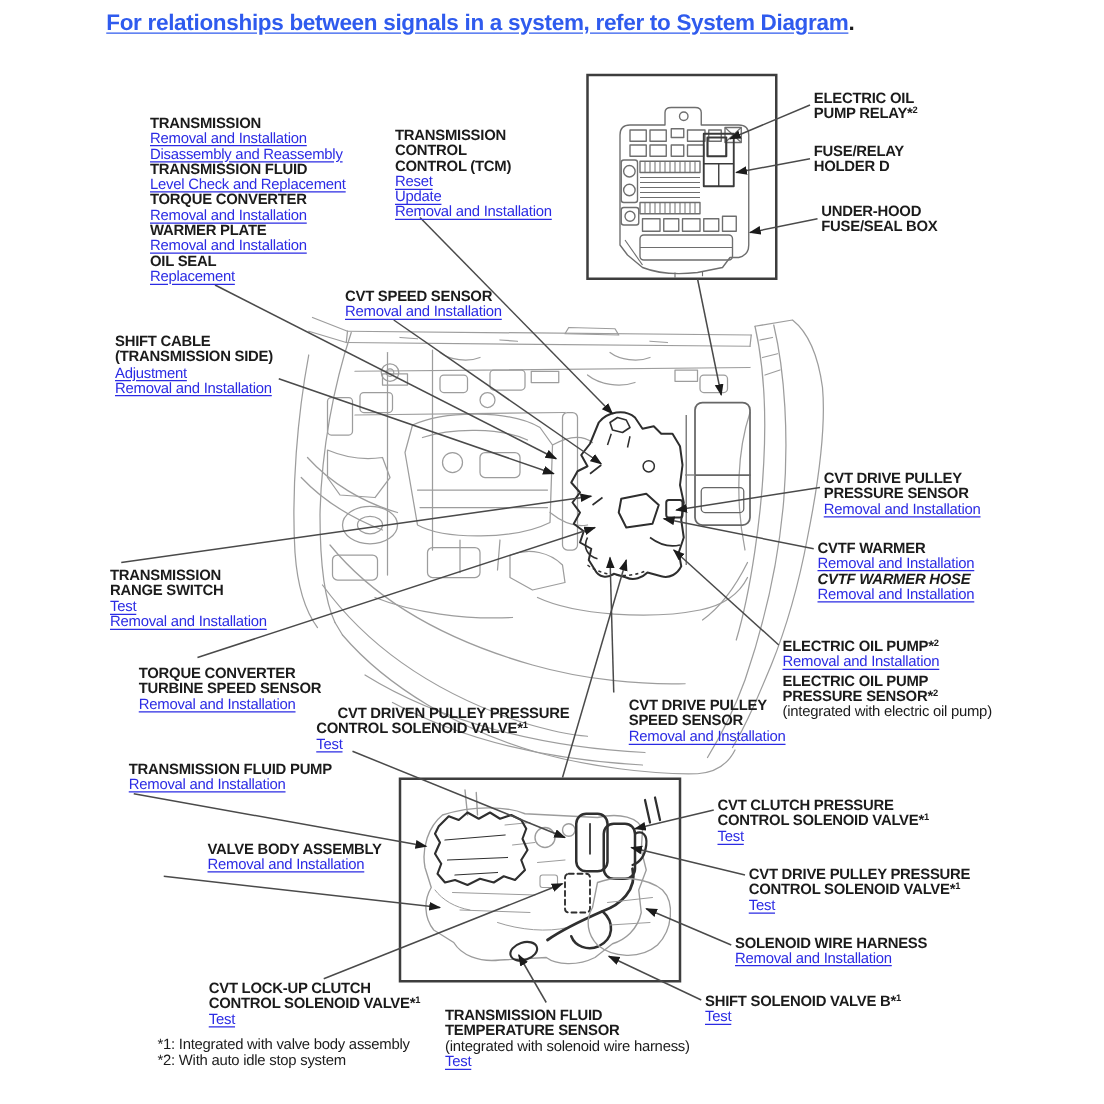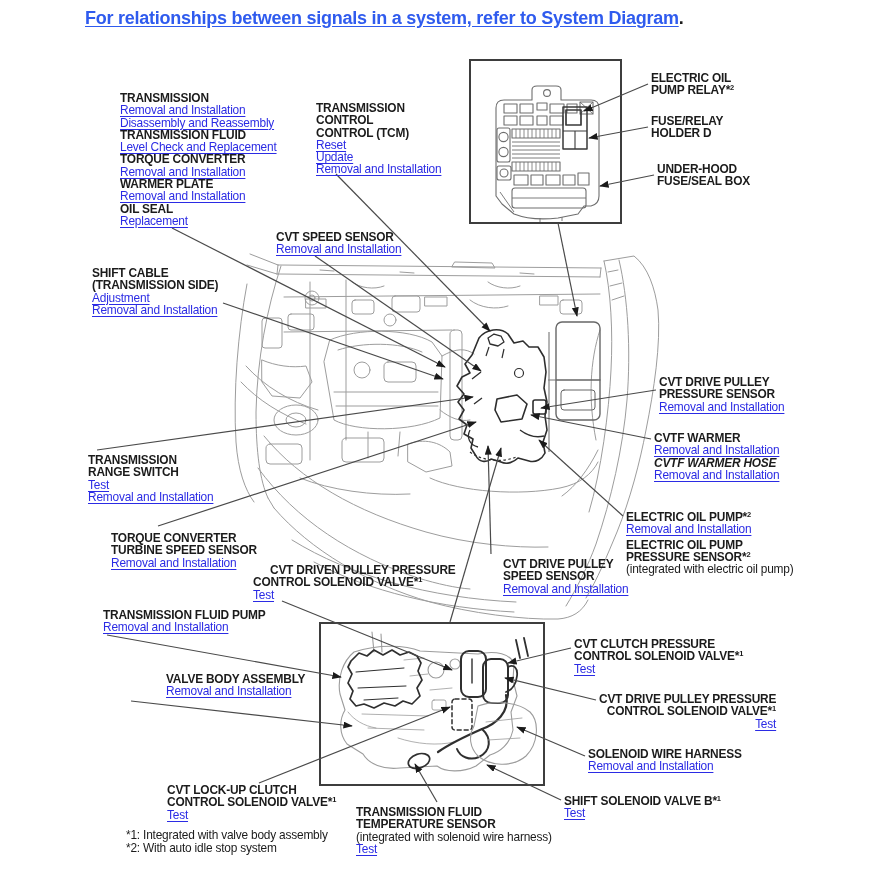--- a/index.html
+++ b/index.html
@@ -337,21 +337,21 @@
     <div class="label-block" style="left: 483px; top: 558px; margin-left: 20px;">
       <div class="lh" style="color: rgb(27, 27, 27);"><span>CVT DRIVE PULLEY</span></div>
       <div class="lh" style="color: rgb(27, 27, 27);"><span>SPEED SENSOR</span></div>
       <a class="ll" style="color: rgb(43, 43, 228);"><span>Removal and Installation</span></a>
     </div>
     <div class="label-block" style="left: 574px; top: 638px;">
       <div class="lh" style="color: rgb(27, 27, 27);"><span>CVT CLUTCH PRESSURE</span></div>
       <div class="lh" style="color: rgb(27, 27, 27);"><span>CONTROL SOLENOID VALVE*</span><sup>1</sup></div>
       <a class="ll" style="color: rgb(43, 43, 228);"><span>Test</span></a>
     </div>
-    <div class="label-block" style="left: 599px; top: 693px; text-align: right;">
+    <div class="label-block" style="left: 599px; top: 693px;">
       <div class="lh" style="color: rgb(27, 27, 27);"><span>CVT DRIVE PULLEY PRESSURE</span></div>
       <div class="lh" style="color: rgb(27, 27, 27);"><span>CONTROL SOLENOID VALVE*</span><sup>1</sup></div>
       <a class="ll" style="color: rgb(43, 43, 228);"><span>Test</span></a>
     </div>
     <div class="label-block" style="left: 588px; top: 748px;">
       <div class="lh" style="color: rgb(27, 27, 27);"><span>SOLENOID WIRE HARNESS</span></div>
       <a class="ll" style="color: rgb(43, 43, 228);"><span>Removal and Installation</span></a>
     </div>
     <div class="label-block" style="left: 564px; top: 795px;">
       <div class="lh" style="color: rgb(27, 27, 27);"><span>SHIFT SOLENOID VALVE B*</span><sup>1</sup></div>

